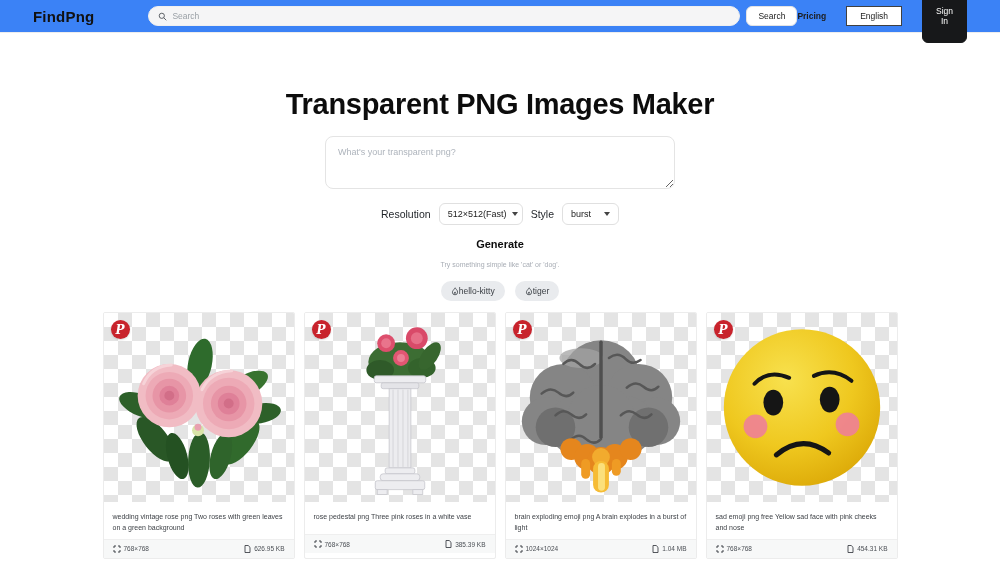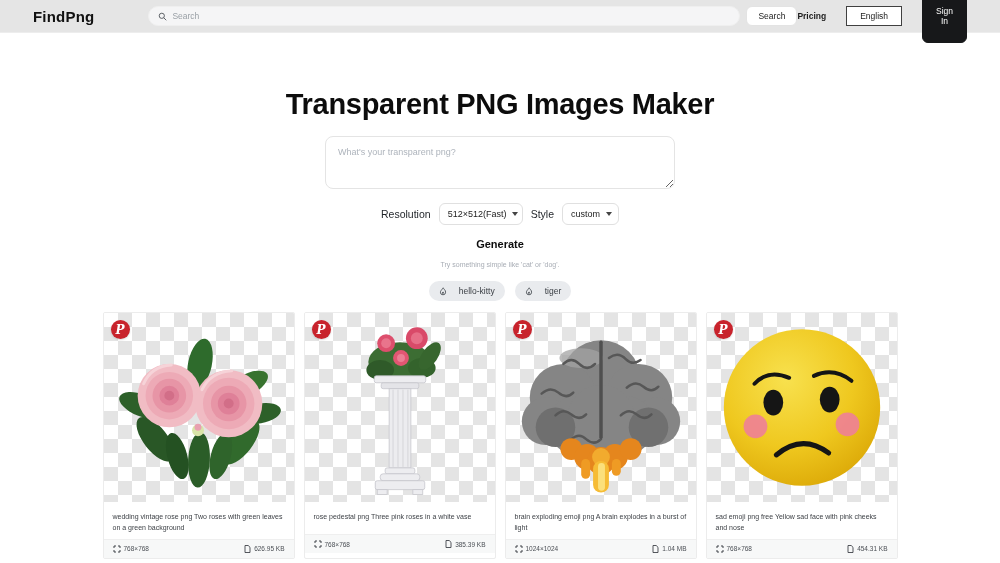--- a/index.html
+++ b/index.html
@@ -1,19 +1,19 @@
 <!DOCTYPE html>
 <html><head>
 <meta charset="utf-8">
 <style>
   *{margin:0;padding:0;box-sizing:border-box}
   html,body{width:1000px;height:563px;overflow:hidden;background:#fff;font-family:"Liberation Sans",sans-serif;color:#111}
 
   
-  .header{display:flex;align-items:center;height:33px;padding:0 33px;border-bottom:1px solid #ededed;background:#e5e5e5}
+  .header{display:flex;align-items:center;height:33px;padding:0 33px;border-bottom:1px solid #ededed;background:#3b82f6}
   .logo{font-size:15px;font-weight:700;letter-spacing:.2px;cursor:pointer}
   .searchbar{width:604px;margin-left:54px;height:20px;background:#f5f5f6;border:1px solid #efefef;border-radius:10px;display:flex;align-items:center;padding:0 9px;gap:5px}
   .searchbar input{border:0;outline:0;background:transparent;font-size:8.5px;color:#333;width:100%;font-family:inherit}
   .searchbar input::placeholder{color:#9aa0a6}
   .search-btn{margin-left:6px;font-size:8.5px;padding:4px 11px;background:#fff;border:1px solid #e3e3e3;border-radius:6px;cursor:pointer;font-family:inherit;color:#222}
   .nav-right{margin-left:auto;display:flex;align-items:center;gap:20px}
   .nav-link{font-size:8.5px;font-weight:700;color:#1c1c1c;cursor:pointer}
   .btn-outline{font-size:8.5px;padding:4px 13px;background:#fff;border:1px solid #404040;border-radius:0;cursor:pointer;font-family:inherit;color:#222}
   .btn-dark{font-size:8.5px;padding:16px 10px;background:#17181a;color:#fff;border:1px solid #17181a;border-radius:6px;cursor:pointer;font-family:inherit}
 
@@ -25,21 +25,21 @@
   textarea.prompt::placeholder{color:#aeb4bc}
   .controls{margin-top:10px;display:flex;align-items:center;justify-content:center;gap:8px}
   .ctl-label{font-size:10.5px;color:#1f2328}
   .select{display:flex;align-items:center;justify-content:space-between;gap:6px;border:1px solid #e0e0e0;border-radius:6px;background:#fff;padding:5px 8px;font-size:9px;color:#222;cursor:pointer}
   .select.res{width:84px}
   .select.style{width:57px}
   .caret{width:0;height:0;border-left:3px solid transparent;border-right:3px solid transparent;border-top:4px solid #444}
   .generate{margin-top:13px;font-size:11px;font-weight:700;background:none;border:0;cursor:pointer;font-family:inherit;color:#0d0d0d}
   .hint{margin-top:9px;font-size:7px;color:#a8adb5}
   .pills{margin-top:13px;display:flex;justify-content:center;gap:10px}
-  .pill{display:flex;align-items:center;gap:12px;background:#e9ebee;border-radius:10px;padding:5px 10px;font-size:8.5px;color:#3c4046;cursor:pointer}
+  .pill{display:flex;align-items:center;gap:0;background:#e9ebee;border-radius:10px;padding:5px 10px;font-size:8.5px;color:#3c4046;cursor:pointer}
 
   
   .grid{width:795px;margin:11px auto 0;display:grid;grid-template-columns:repeat(4,192px);gap:9px}
   .card{background:#fff;border:1px solid #ececec;border-radius:2px;overflow:hidden;cursor:pointer;display:flex;flex-direction:column}
   .thumb{position:relative;height:189px;flex:0 0 auto;background-color:#fff;
     background-image:linear-gradient(45deg,#e4e4e4 25%,transparent 25%,transparent 75%,#e4e4e4 75%,#e4e4e4),
                      linear-gradient(45deg,#e4e4e4 25%,transparent 25%,transparent 75%,#e4e4e4 75%,#e4e4e4);
     background-position:0 0,14px 14px;background-size:28px 28px}
   .art{position:absolute;inset:0;width:100%;height:100%}
   .pin{position:absolute;top:7px;left:7px;width:19px;height:19px;border-radius:50%;background:#c8232c;color:#fff;display:flex;align-items:center;justify-content:center;font-family:"DejaVu Serif",serif;font-style:italic;font-weight:700;font-size:12px;line-height:1;z-index:2;cursor:pointer;box-shadow:0 1px 2px rgba(0,0,0,.15)}
@@ -81,21 +81,21 @@
   </div>
 
   <div class="controls">
     <span class="ctl-label">Resolution</span>
     <div class="select res">
       <span>512×512(Fast)</span>
       <span class="caret"></span>
     </div>
     <span class="ctl-label">Style</span>
     <div class="select style">
-      <span>custom</span>
+      <span>burst</span>
       <span class="caret"></span>
     </div>
   </div>
 
   <div><button class="generate">Generate</button></div>
 
   <div class="hint">Try something simple like 'cat' or 'dog'.</div>
 
   <div class="pills">
     <span class="pill">

